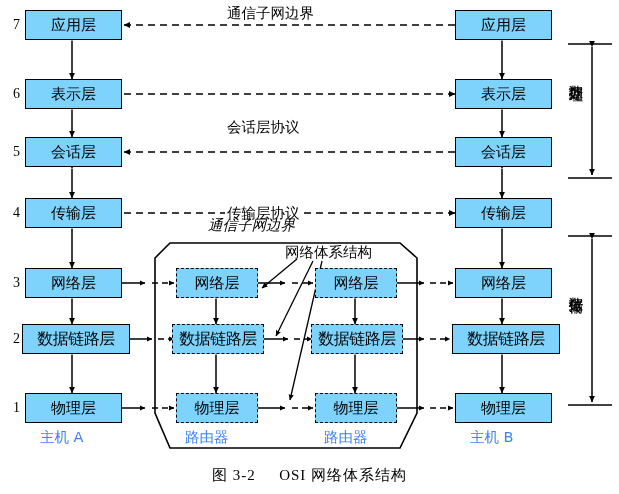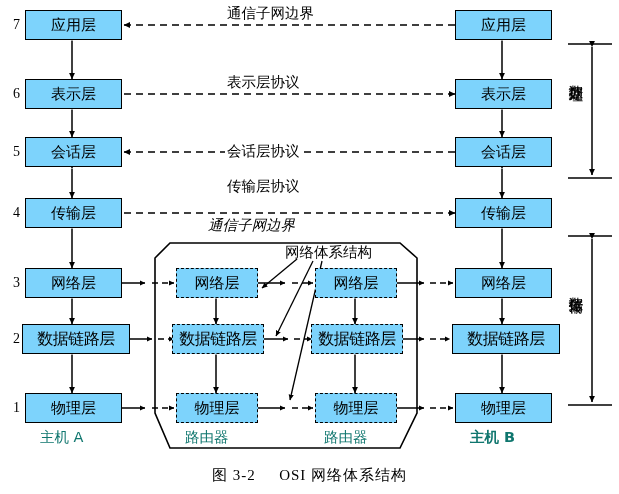--- a/index.html
+++ b/index.html
@@ -67,21 +67,21 @@
   .edge-label {
     position: absolute;
     font-size: 14.5px;
     color: #000000;
     white-space: nowrap;
     z-index: 4;
   }
   .bottom-label {
     position: absolute;
     font-size: 14.5px;
-    color: #0f766e;
+    color: #3b82f6;
     white-space: nowrap;
     z-index: 4;
   }
   .bracket-label {
     position: absolute;
     font-size: 14.5px;
     color: #000000;
     white-space: nowrap;
     writing-mode: vertical-rl;
     text-orientation: upright;
@@ -228,31 +228,30 @@
 
   <div class="node-box dashed" style="left:176px; top:268px; width:82px; height:30px;">网络层</div>
   <div class="node-box dashed narrow-text" style="left:172px; top:324px; width:92px; height:30px;">数据链路层</div>
   <div class="node-box dashed" style="left:176px; top:393px; width:82px; height:30px;">物理层</div>
 
   <div class="node-box dashed" style="left:315px; top:268px; width:82px; height:30px;">网络层</div>
   <div class="node-box dashed narrow-text" style="left:311px; top:324px; width:92px; height:30px;">数据链路层</div>
   <div class="node-box dashed" style="left:315px; top:393px; width:82px; height:30px;">物理层</div>
 
   <div class="proto-label" style="left:225px; top:4px;">通信子网边界</div>
-  <div class="proto-label" style="left:225px; top:73px;">表示层协议</div>
-  <div class="proto-label" style="left:225px; top:142px;">会话层协议</div>
-  <div class="proto-label" style="left:225px; top:177px;">传输层协议</div>
+  <div class="proto-label" style="left:225px; top:118px;">会话层协议</div>
+  <div class="proto-label" style="left:225px; top:204px;">传输层协议</div>
 
   <div class="edge-label" style="left:208px; top:216px;font-style:italic;">通信子网边界</div>
   <div class="edge-label" style="left:285px; top:243px;">网络体系结构</div>
 
   <div class="bottom-label" style="left:40px; top:428px;">主机 A</div>
   <div class="bottom-label" style="left:185px; top:428px;">路由器</div>
   <div class="bottom-label" style="left:324px; top:428px;">路由器</div>
-  <div class="bottom-label" style="left:470px; top:428px;font-weight:bold;">主机 B</div>
+  <div class="bottom-label" style="left:470px; top:428px;">主机 B</div>
 
   <div class="bracket-label" style="left:566px; top:73px;">数据处理</div>
   <div class="bracket-label" style="left:566px; top:285px;">数据传输</div>
 
   <div class="figure-caption" style="left:0; top:466px;">
     <span class="cap-num">图 3-2</span>
     <span style="display:inline-block; width:14px;"></span>
     <span>OSI 网络体系结构</span>
   </div>
 

